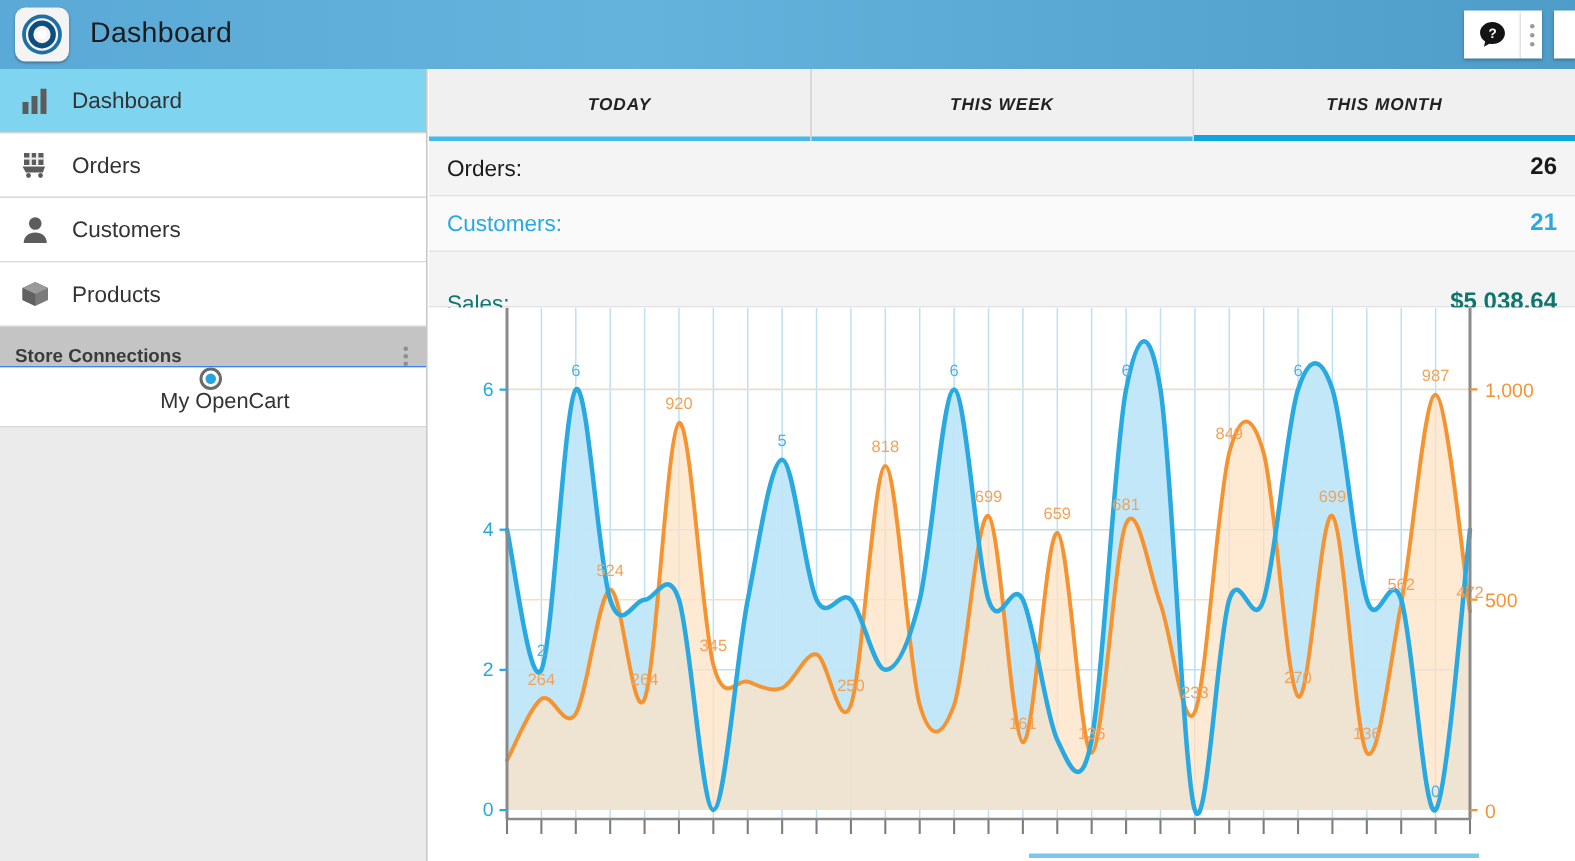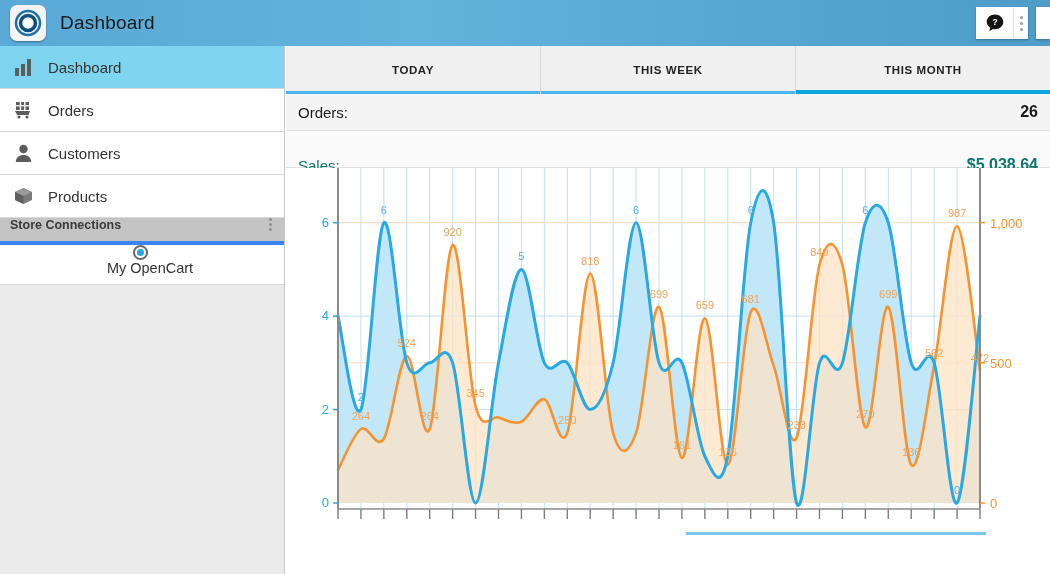--- a/index.html
+++ b/index.html
@@ -46,44 +46,44 @@
   }
   .nav-item {
     height: 43px; display: flex; align-items: center;
     background: #fff; border-bottom: 1px solid #d8d8d8;
     padding-left: 14px; color: #333; font-size: 15px;
   }
   .nav-item.active { background: #7fd4f0; }
   .nav-icon { width: 26px; display:flex; align-items:center; justify-content:flex-start; }
   .nav-label { margin-left: 8px; }
   #nav-section {
-    height: 27px; background: #c4c4c4; display: flex; align-items: flex-start;
+    height: 27px; background: #c4c4c4; display: flex; align-items: flex-end;
     padding-left: 10px; font-size: 12.5px; font-weight: bold; color: #3b3b3b;
-    border-bottom: 4px solid #3b82f6;
+    border-bottom: 1px solid #3b82f6;
   }
   #nav-section-dots { margin-left:auto; margin-right:12px; display:flex; flex-direction:column; gap:2px;}
   #nav-section-dots i{width:3px;height:3px;background:#8d8d8d;border-radius:50%;display:block;}
   #store-item {
     height: 40px; background:#fff; display:flex; align-items:center;
     padding-left: 8px; font-size: 14.5px; color:#333;
     border-bottom: 1px solid #d8d8d8;
     flex-direction: column;
   }
   .radio-on {
     width: 15px; height:15px; border-radius:50%;
     border: 2px solid #6a6a6a; display:flex; align-items:center; justify-content:center;
   }
   .radio-on::after { content:""; width:7px;height:7px;border-radius:50%;background:#27a3dd; }
 
   
   #content {
     position: absolute; left: 286px; top: 46px; width: 764px; height: 528px;
     background: #fff;
   }
-  #tabs { height: 48px; display: flex; background: #a16207; }
+  #tabs { height: 48px; display: flex; background: #a16207; font-style: italic; }
   .tab {
     flex: 1; display:flex; align-items:center; justify-content:center;
     font-size: 11.5px; font-weight: bold; letter-spacing: .6px; color: #222;
     border-right: 1px solid #d9d9d9; position: relative; background:#f0f0f0;
   }
   .tab:last-child{border-right:none;justify-content:center;}
   .tab::after { content:""; position:absolute; left:0; right:0; bottom:0; height:3px; background:#46b8e9; }
   .tab.active::after { height:4px; background:#0fa5e0; }
 
   .stat-row {
@@ -204,20 +204,24 @@
       <span>THIS WEEK</span>
     </div>
     <div class="tab active">
       <span>THIS MONTH</span>
     </div>
   </div>
 
   <div class="stat-row">
     <span class="stat-label c-dark">Orders:</span>
     <span class="stat-value c-dark">26</span>
+  </div>
+  <div class="stat-row">
+    <span class="stat-label c-blue">Customers:</span>
+    <span class="stat-value c-blue">21</span>
   </div>
   <div class="stat-row">
     <span class="stat-label c-orange">Sales:</span>
     <span class="stat-value c-orange">$5 038.64</span>
   </div>
 
   <div id="chart-wrap">
     <svg id="chart-svg" width="764" height="368">
         <rect x="52" y="0" width="642" height="368" fill="#ffffff"></rect>
         <line x1="52" y1="0" x2="52" y2="341" stroke="#bfe0f3" stroke-width="1"></line>

